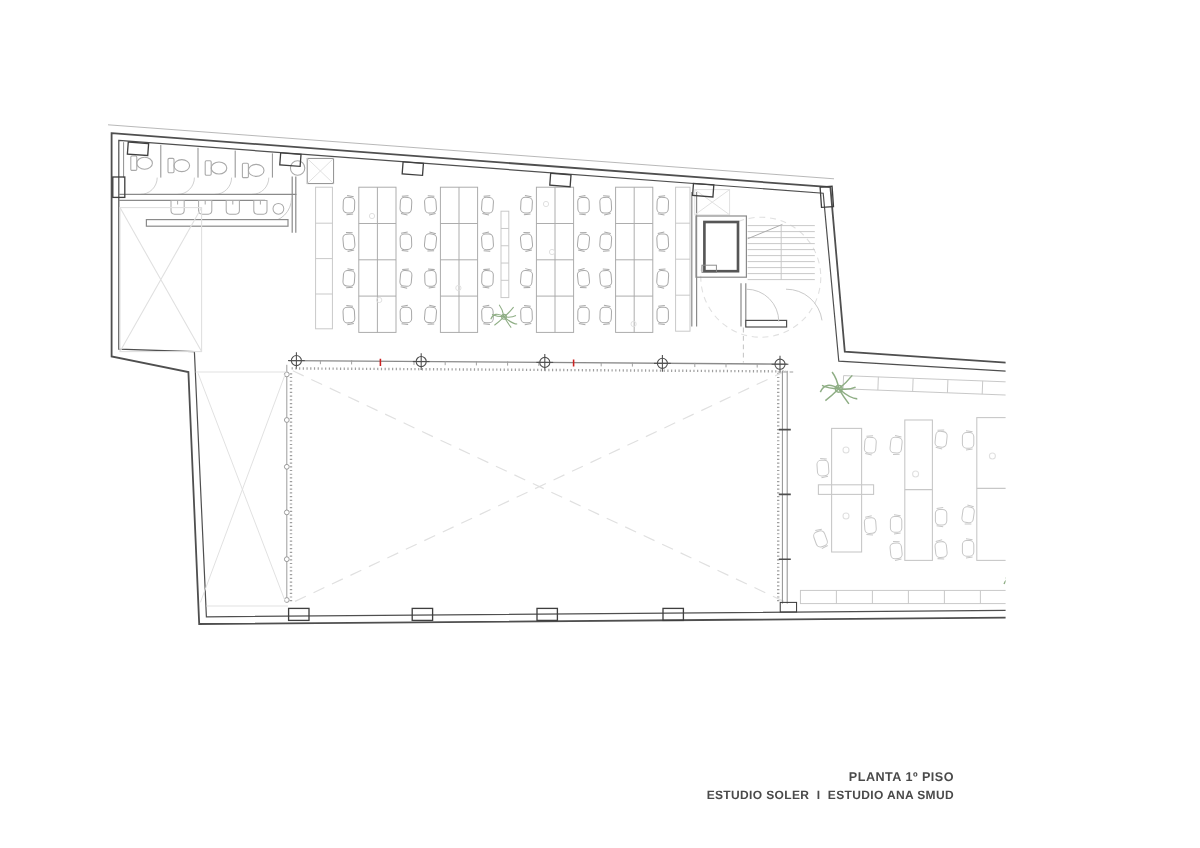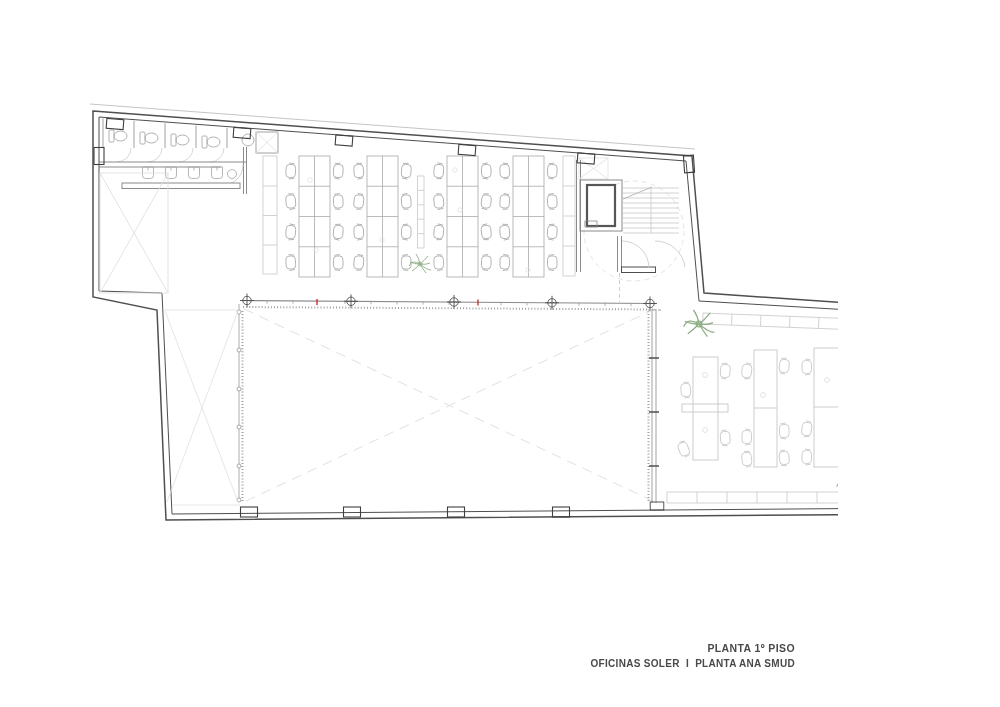--- a/index.html
+++ b/index.html
@@ -331,15 +331,15 @@
     <use href="#colr" transform="translate(352,512)"></use>
     <use href="#colr" transform="translate(456,512)"></use>
     <use href="#colr" transform="translate(561,512)"></use>
     <use href="#colr" transform="translate(657,506) scale(0.8)"></use>
   </g>
 </svg>
 
   
   <div class="title-block">
     <div class="t1">PLANTA 1º PISO</div>
-    <div class="t2">OFICINAS SOLER  I  PLANTA ANA SMUD</div>
+    <div class="t2">ESTUDIO SOLER  I  ESTUDIO ANA SMUD</div>
   </div>
 </div>
 
 </body></html>

